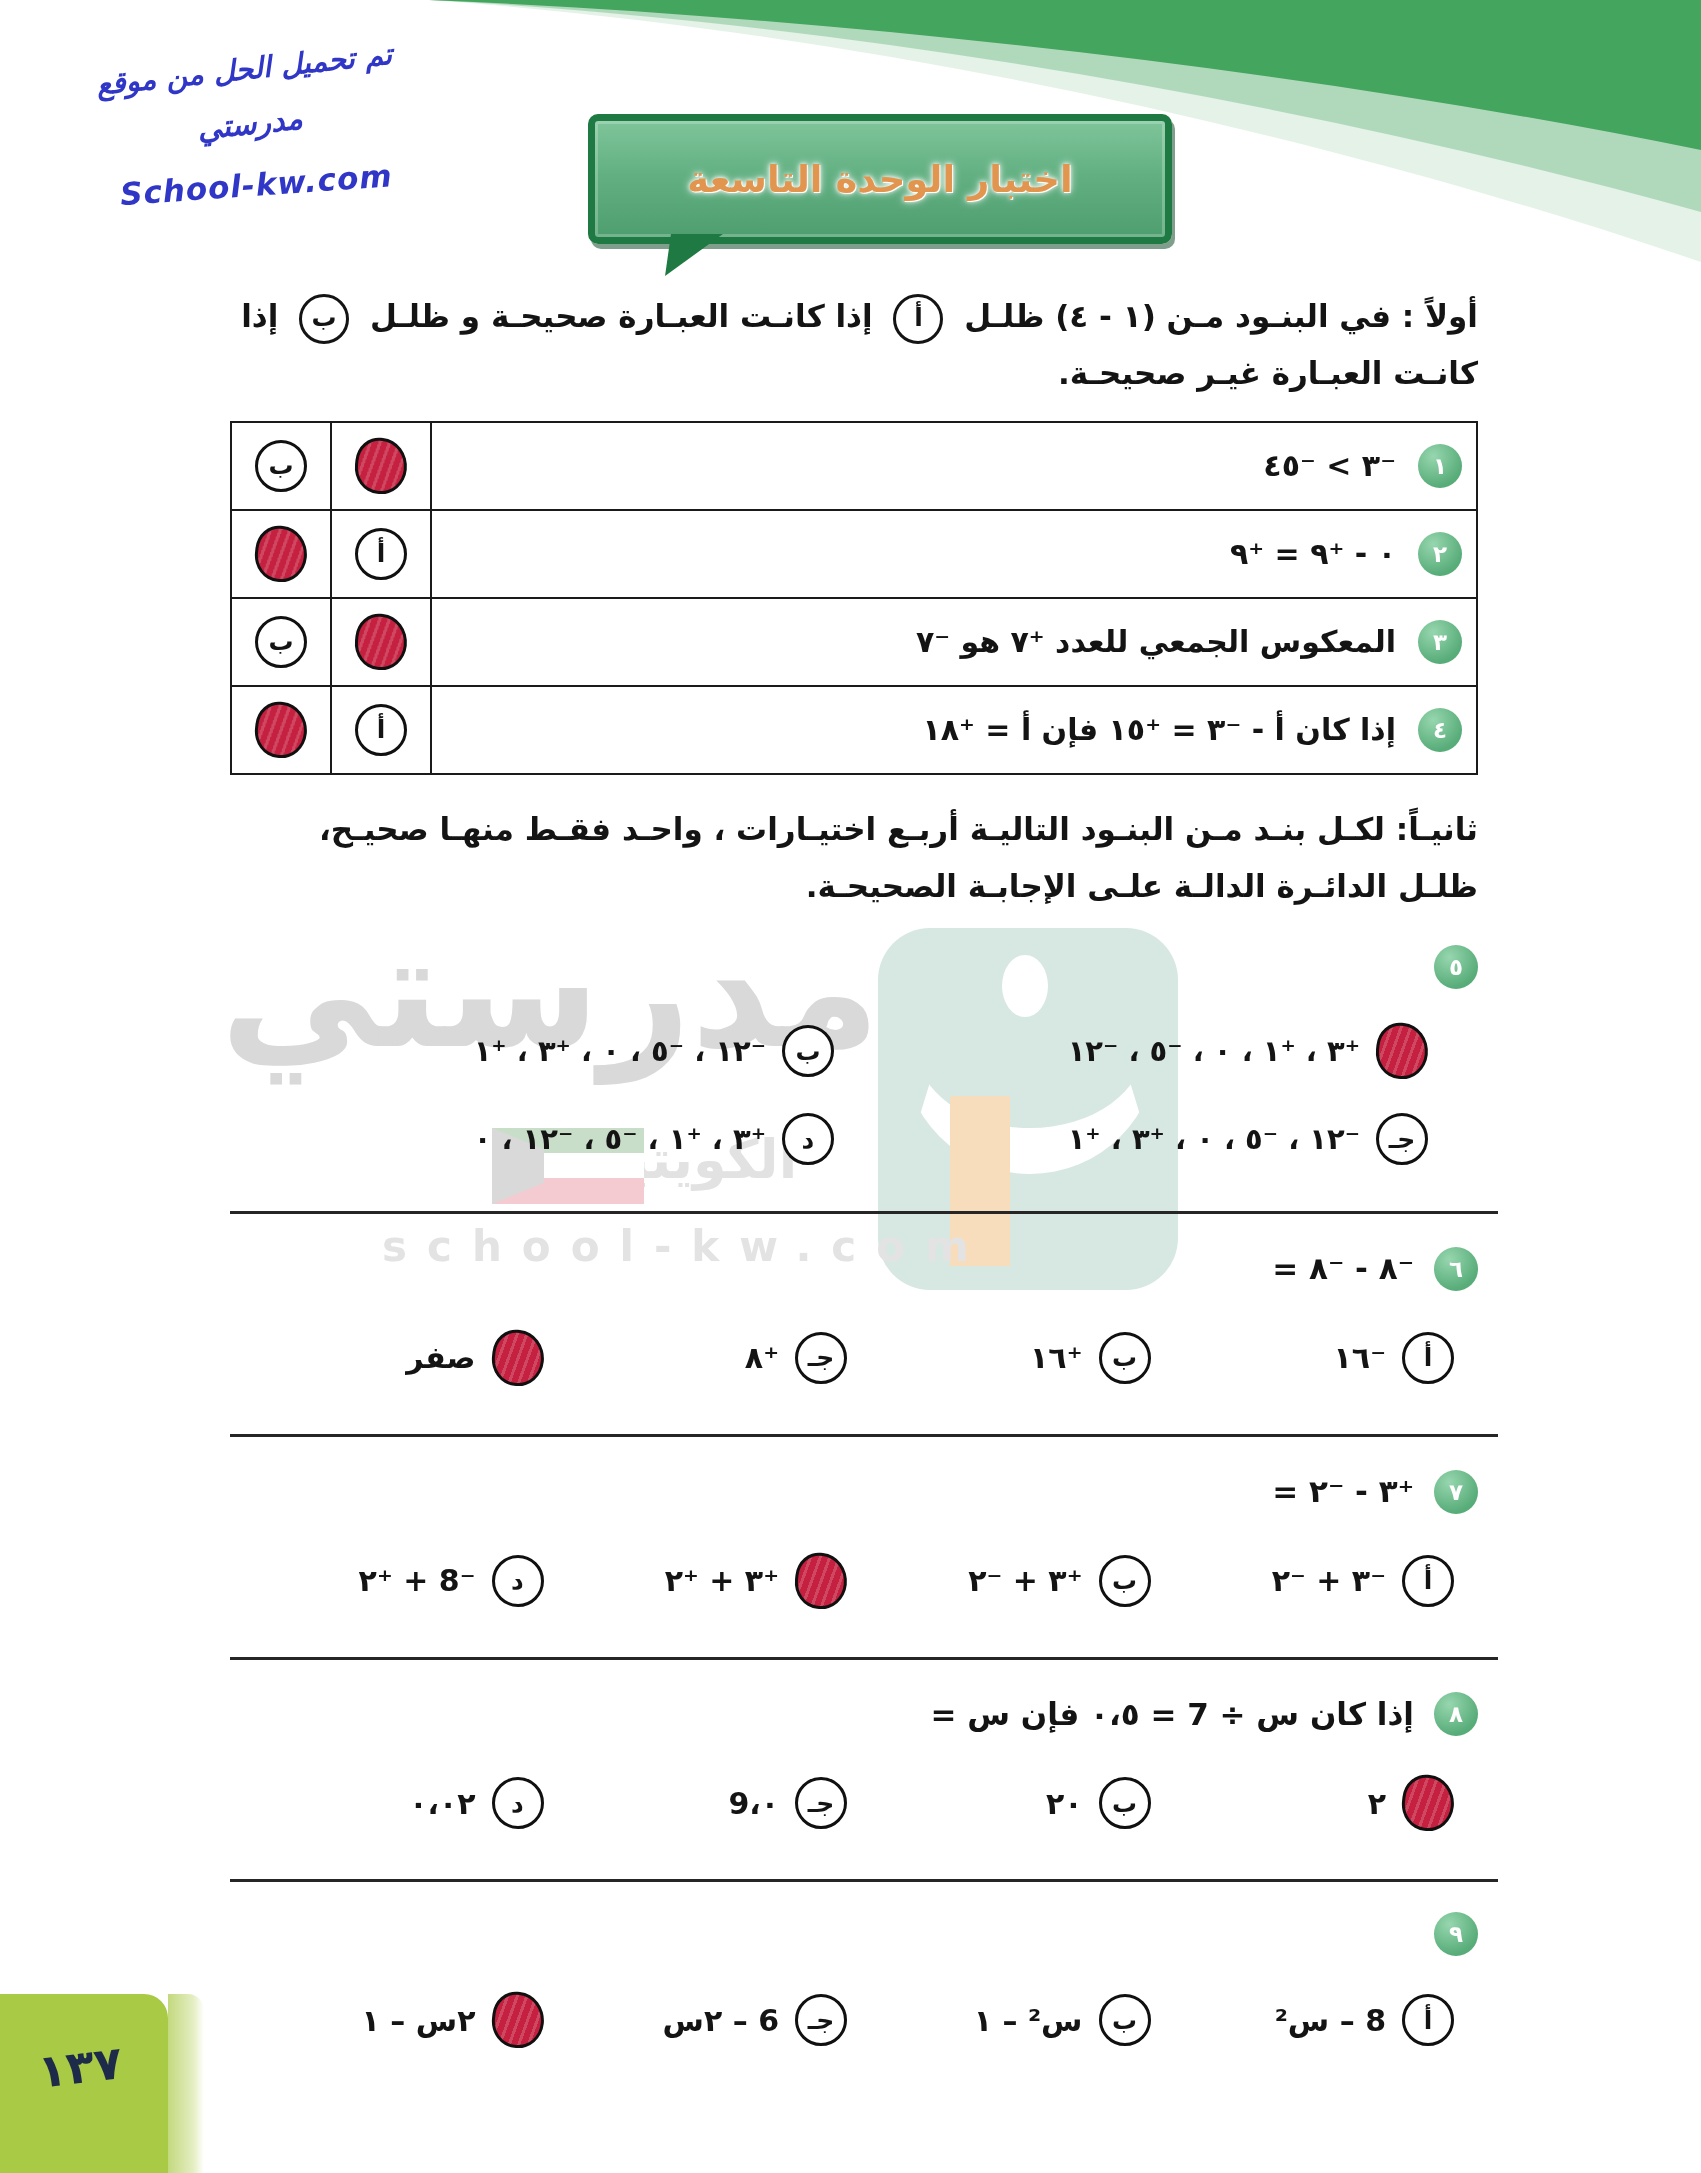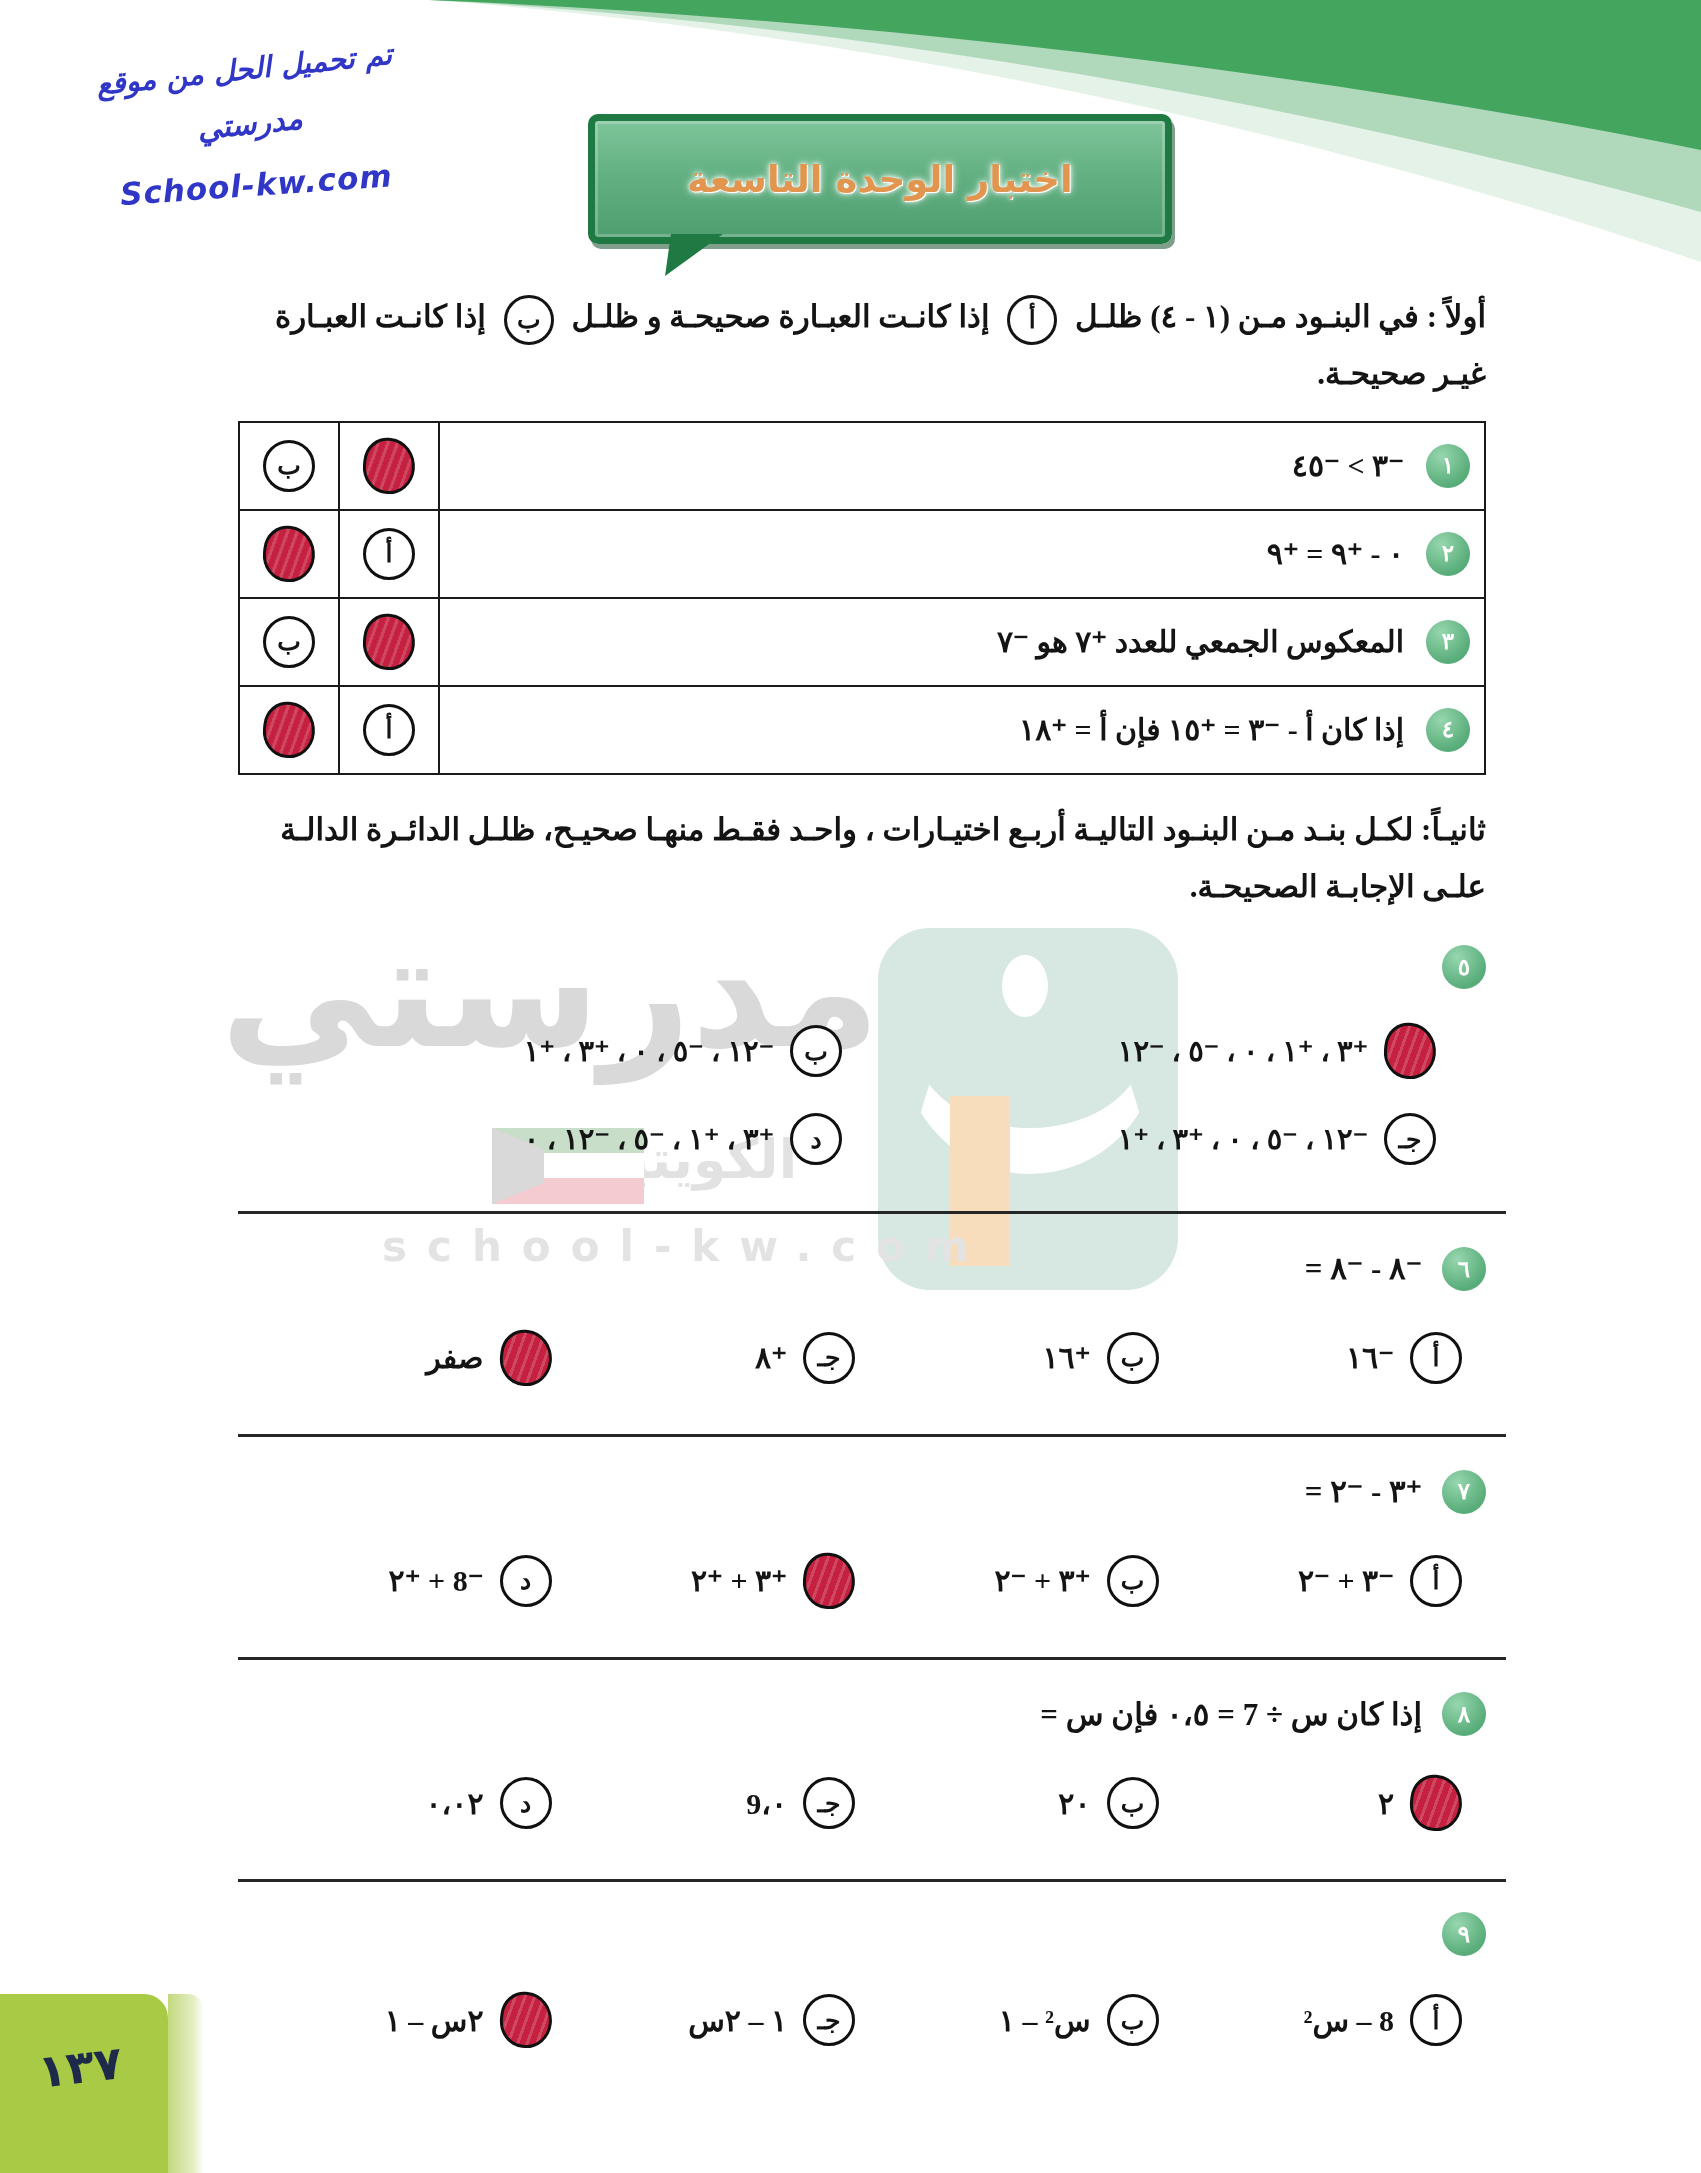--- a/index.html
+++ b/index.html
@@ -51,22 +51,22 @@
     direction:rtl;text-align:center;line-height:1.1;
   }
   .wm-sub{left:596px;top:1128px;font-size:54px;font-weight:bold;color:#e2e2e2;direction:rtl;}
   .wm-flag{left:492px;top:1128px;width:152px;height:76px;
     background:linear-gradient(180deg,#c9dec9 0 33%,#ffffff 33% 66%,#f4cbd0 66% 100%);}
   .wm-flag-hoist{left:492px;top:1128px;width:52px;height:76px;background:#d9d9d9;
     clip-path:polygon(0 0,100% 28%,100% 72%,0 100%);}
   .wm-site{left:382px;top:1222px;font-size:42px;color:#e3e3e3;letter-spacing:20px;font-weight:bold;}
   
   .content{
-    position:absolute;left:238px;top:288px;width:1248px;z-index:3;
-    direction:rtl;text-align:right;font-family:Liberation Serif, serif;
+    position:absolute;left:230px;top:288px;width:1248px;z-index:3;
+    direction:rtl;text-align:right;
   }
   .instr{font-size:31px;font-weight:bold;line-height:1.85;margin:0;}
   .inline-circle{
     display:inline-flex;width:44px;height:44px;border:3px solid #141414;border-radius:50%;
     align-items:center;justify-content:center;font-size:25px;font-weight:bold;
     margin:0 10px;vertical-align:middle;background:#fff;
   }
   
   table.items{border-collapse:collapse;width:100%;margin-top:18px;}
   table.items td{border:2px solid #1a1a1a;height:84px;}
@@ -300,21 +300,21 @@
     <div class="opt">
       <span class="opt-circle">أ</span>
       <span>8 – س²</span>
     </div>
     <div class="opt">
       <span class="opt-circle">ب</span>
       <span>س² – ١</span>
     </div>
     <div class="opt">
       <span class="opt-circle">جـ</span>
-      <span>١ – ٢س</span>
+      <span>6 – ٢س</span>
     </div>
     <div class="opt">
       <span class="blob"></span>
       <span>٢س – ١</span>
     </div>
   </div>
 
 </div>
 
 <div class="page-tab"></div>

